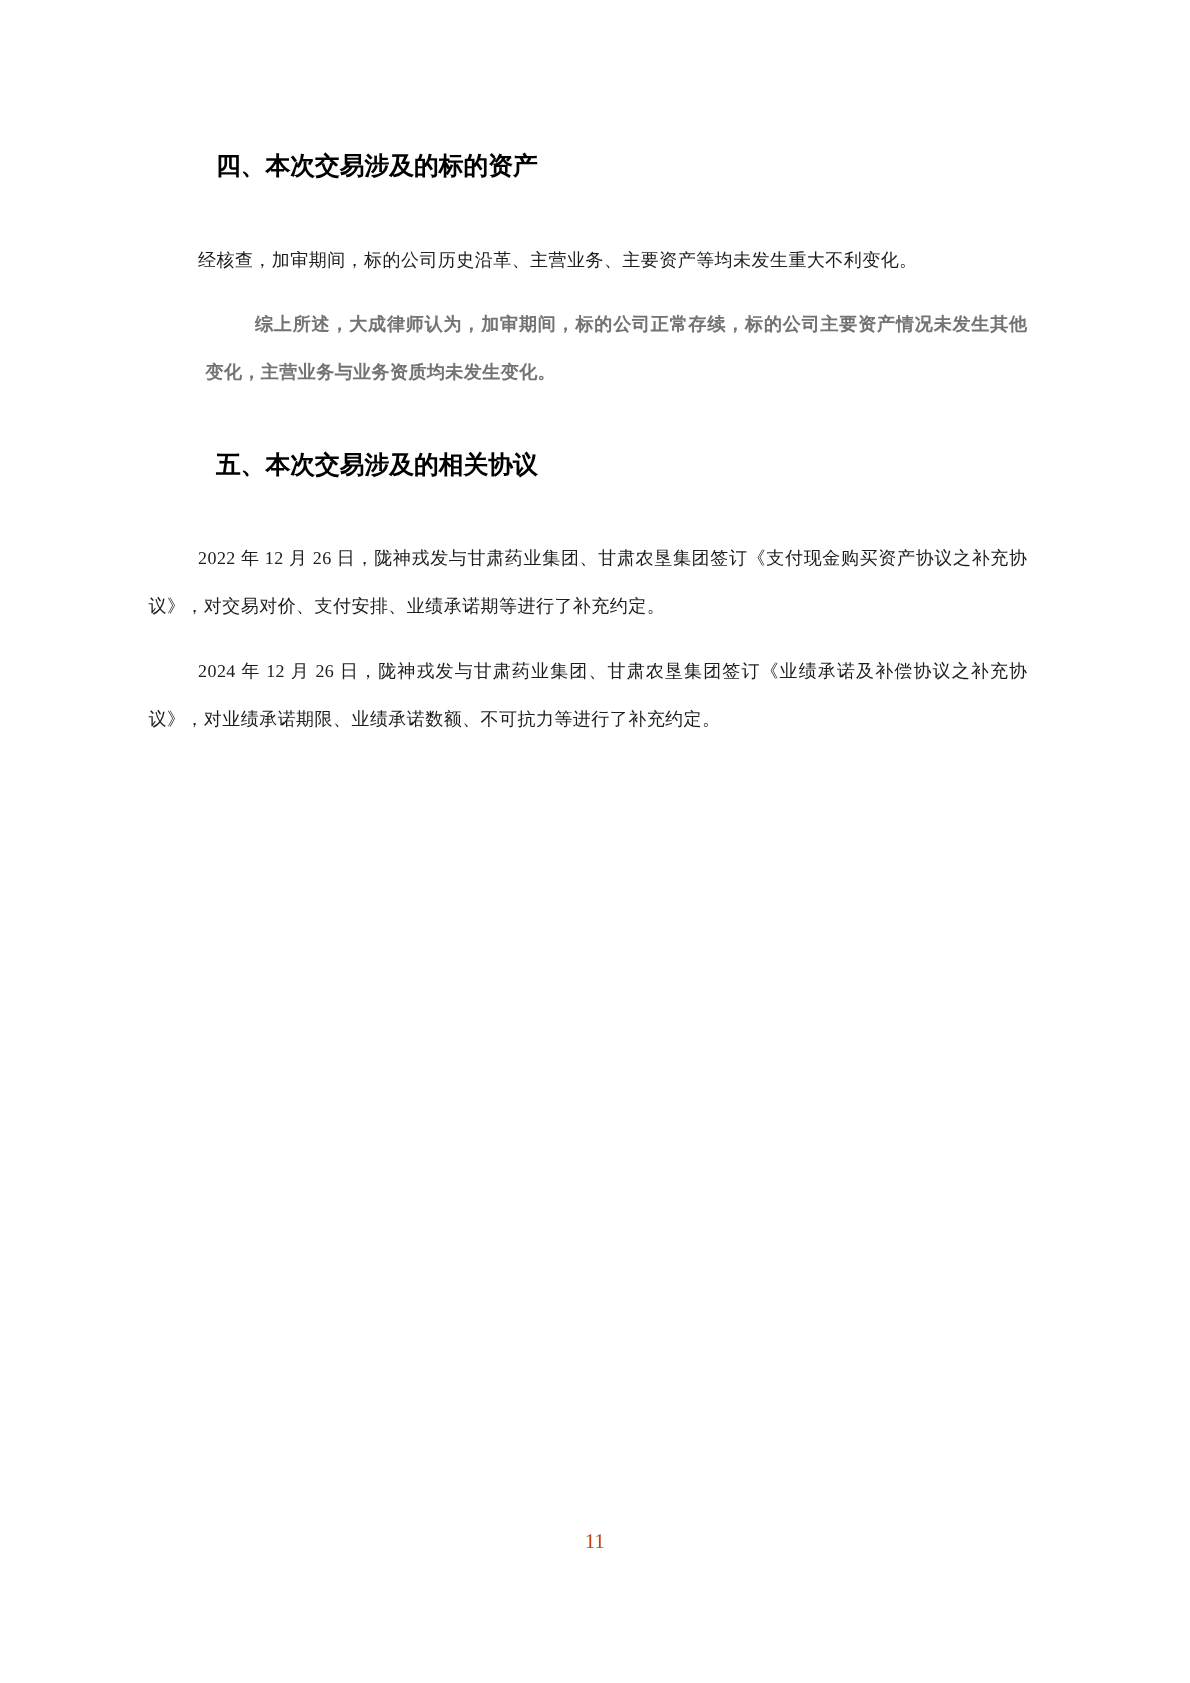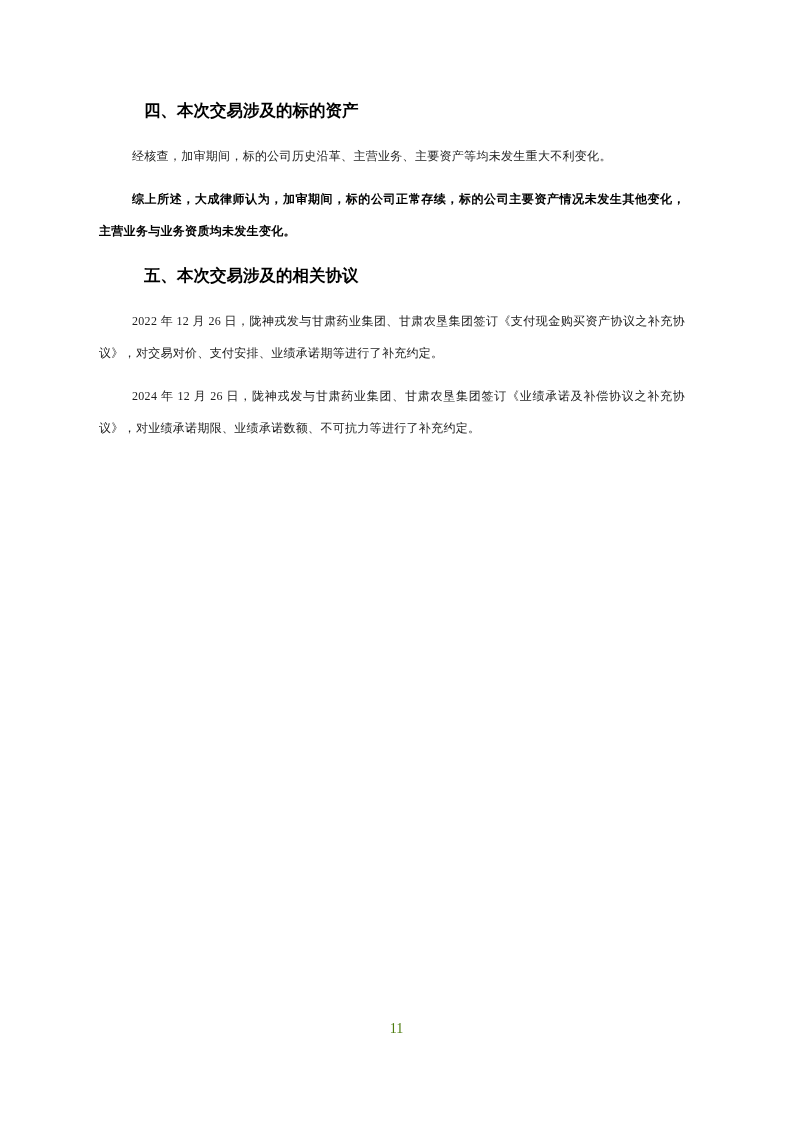--- a/index.html
+++ b/index.html
@@ -20,47 +20,48 @@
     position: absolute;
     left: 99px;
     top: 95px;
     width: 586px;
   }
   .content h2 {
     font-size: 16.5px;
     font-weight: bold;
     color: #000000;
     line-height: 32px;
-    margin: 13px 0;
+    margin: 30px 0;
     text-indent: 45px;
   }
   .content h2:first-child {
     margin-top: 0;
   }
   .content p {
     font-size: 12px;
     line-height: 32px;
     margin: 11px 0;
     text-align: justify;
     text-indent: 33px;
     letter-spacing: 0.3px;
   }
   .content p.bold {
     font-weight: bold;
-    color: #000000;
+    color: #737373;
+    margin-left: 38px;
   }
   .page-number {
     position: absolute;
     top: 1020px;
     left: 0;
     width: 100%;
     text-align: center;
     font-size: 14px;
     line-height: 18px;
-    color: #4d7c0f;
+    color: #c2410c;
   }
 </style>
 </head>
 <body>
 
 <div class="page">
   <div class="content">
 
     <h2>四、本次交易涉及的标的资产</h2>
 

